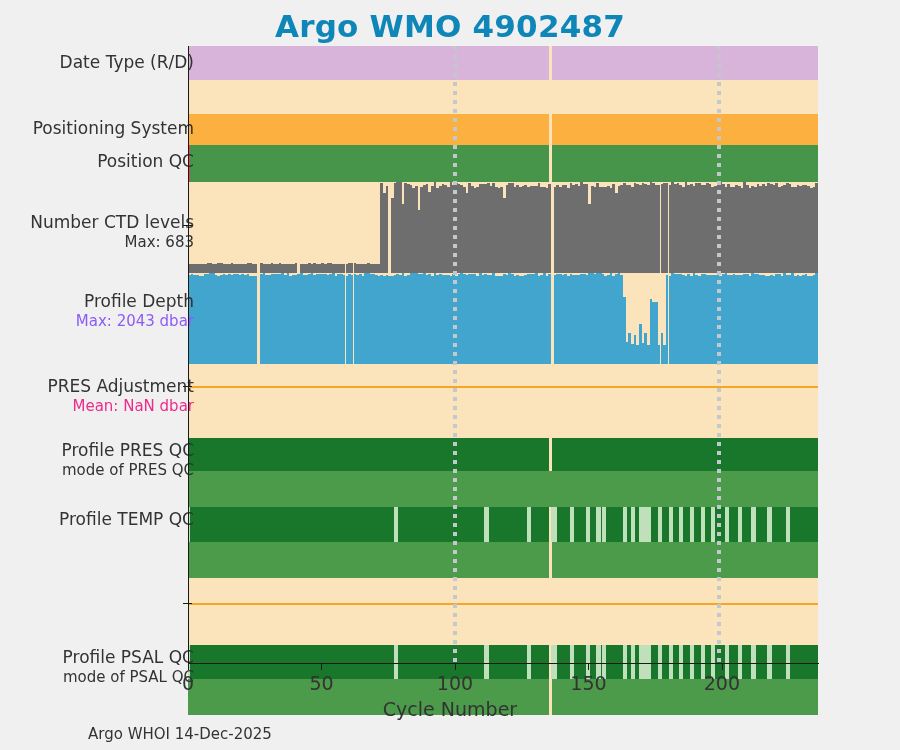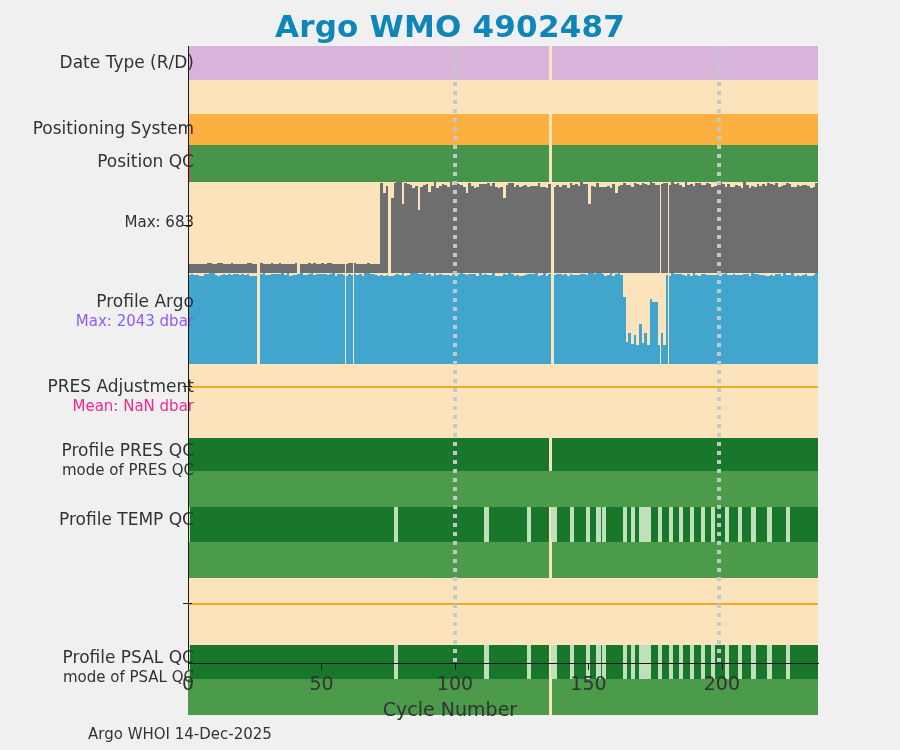--- a/index.html
+++ b/index.html
@@ -659,22 +659,22 @@
 
 <div id="xaxis-title">Cycle Number</div>
 <div id="footer">Argo WHOI 14-Dec-2025</div>
 
 <div class="ytickmark" style="left: 183px; top: 225px;"></div>
 <div class="ytickmark" style="left: 183px; top: 386px;"></div>
 <div class="ytickmark" style="left: 183px; top: 603px;"></div>
 <div class="lbl" style="top: 52px;"><span>Date Type (R/D)</span></div>
 <div class="lbl" style="top: 118px;"><span>Positioning System</span></div>
 <div class="lbl" style="top: 151px;"><span>Position QC</span></div>
-<div class="lbl" style="top: 212px;"><span class="sub">Max: 683</span></div>
-<div class="lbl" style="top: 291px;"><span>Profile Argo</span><span class="sub cyan">Max: 2043 dbar</span></div>
+<div class="lbl" style="top: 212px;"><span>Number CTD levels</span><span class="sub">Max: 683</span></div>
+<div class="lbl" style="top: 291px;"><span>Profile Depth</span><span class="sub cyan">Max: 2043 dbar</span></div>
 <div class="lbl" style="top: 376px;"><span>PRES Adjustment</span><span class="sub pink">Mean:  NaN dbar</span></div>
 <div class="lbl" style="top: 440px;"><span>Profile PRES QC</span><span class="sub">mode of PRES QC</span></div>
 <div class="lbl" style="top: 509px;"><span>Profile TEMP QC</span></div>
 <div class="lbl" style="top: 592px;"></div>
 <div class="lbl" style="top: 647px;"><span>Profile PSAL QC</span><span class="sub">mode of PSAL QC</span></div>
 <div class="xtick" style="left: 188px;"></div>
 <div class="xticklabel" style="left: 188px;">0</div>
 <div class="xtick" style="left: 321.475px;"></div>
 <div class="xticklabel" style="left: 321.475px;">50</div>
 <div class="xtick" style="left: 454.949px;"></div>

